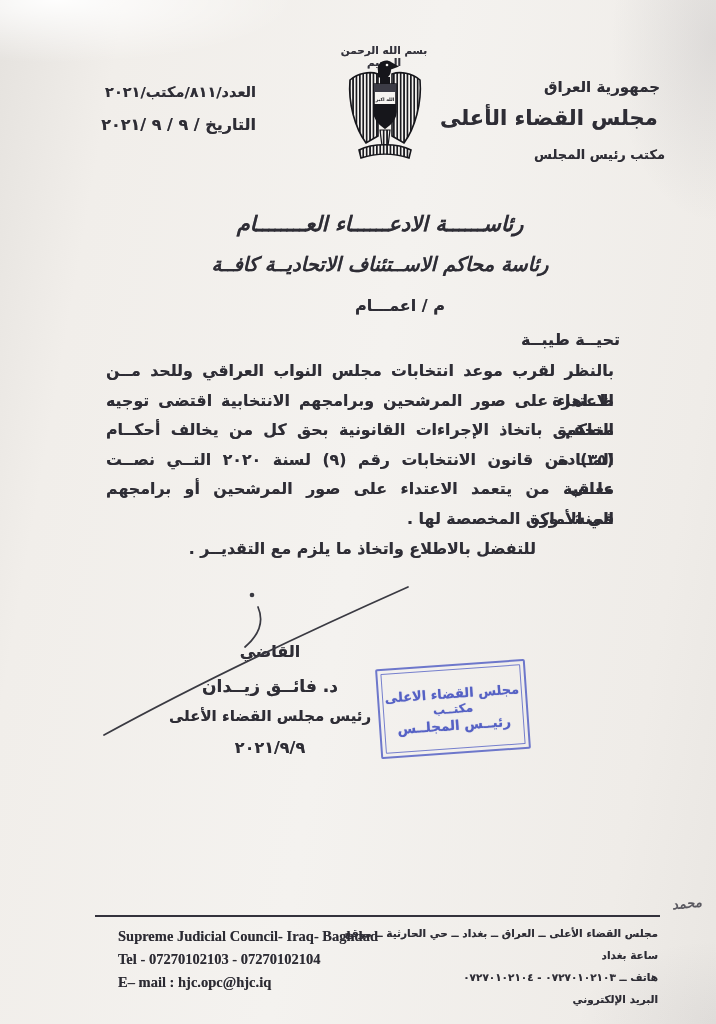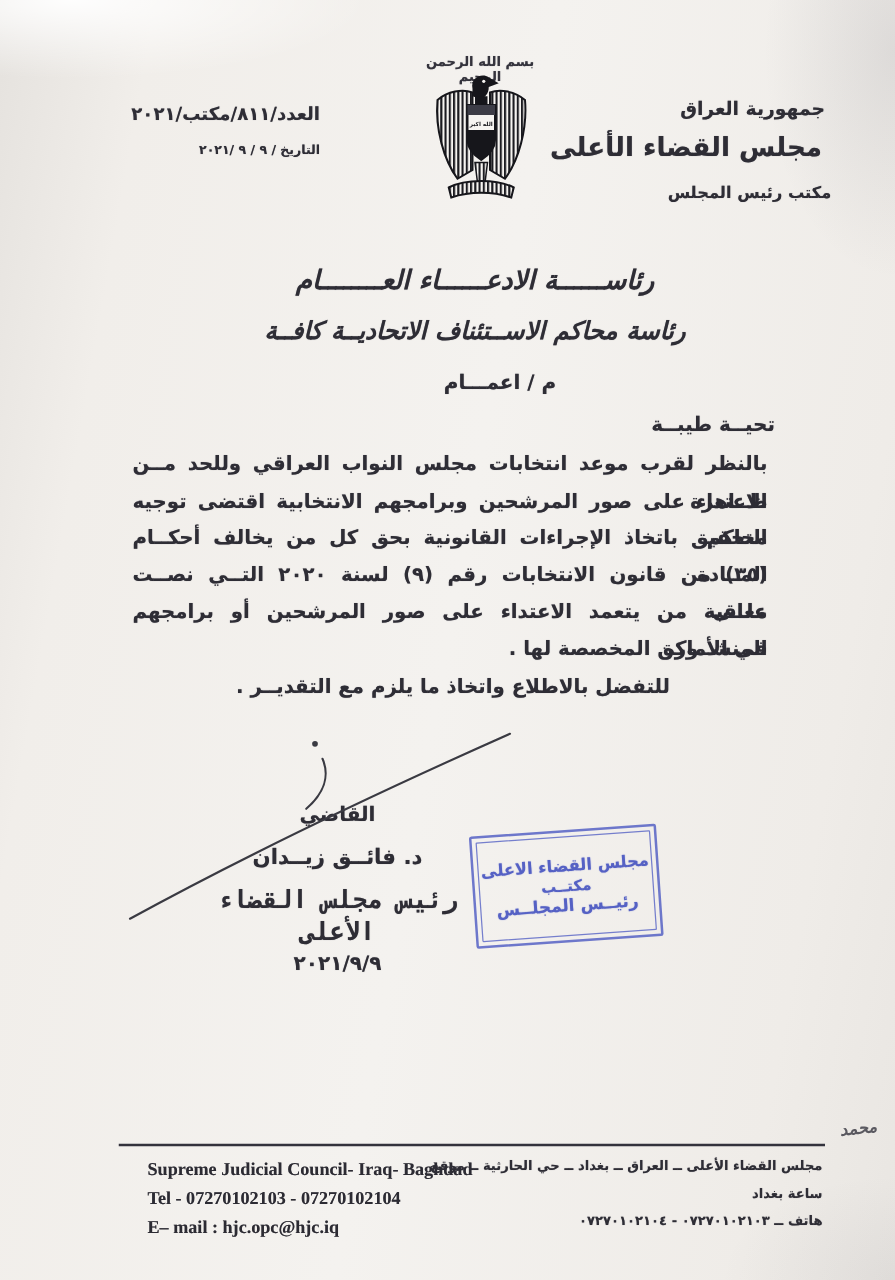--- a/index.html
+++ b/index.html
@@ -18,42 +18,42 @@
   .ar { direction:rtl; unicode-bidi:plaintext; font-weight:700;
         text-shadow:0 0 0.6px rgba(45,45,58,0.55); }
 
   
   .bismillah { left:322px; top:44px; width:124px; text-align:center; font-size:10.5px; color:#34333c; }
   .emblem { left:342px; top:58px; width:86px; height:104px; }
   .hdr-country { left:460px; top:78px; width:200px; text-align:right; font-size:15px; }
   .hdr-council { left:440px; top:106px; width:240px; text-align:left; font-size:21px; letter-spacing:0.5px; }
   .hdr-office  { left:460px; top:147px; width:205px; text-align:right; font-size:13px; }
   .ref-number { left:88px; top:84px;  width:168px; text-align:right; font-size:14.5px; }
-  .ref-date   { left:88px; top:115px; width:168px; text-align:right; font-size:10px; }
+  .ref-date   { left:88px; top:115px; width:168px; text-align:right; font-size:16px; }
 
   
   .addr1 { left:130px; top:212px; width:500px; text-align:center; font-size:21px; font-style:italic; }
   .addr2 { left:130px; top:253px; width:500px; text-align:center; font-size:19.5px; font-style:italic; }
   .subject { left:200px; top:296px; width:400px; text-align:center; font-size:16px; }
 
   
   .greeting { right:96px; top:330px; font-size:16px; }
   .body-block { left:106px; top:356px; width:508px; direction:rtl; font-size:15.8px; font-weight:700; }
   .body-line { height:29.6px; line-height:29.6px; white-space:nowrap;
                text-shadow:0 0 0.6px rgba(45,45,58,0.55); }
   .body-line.just { text-align:justify; text-align-last:justify; white-space:normal;
                     word-spacing:1px; }
   .body-line.right { text-align:right; }
   .body-line.closing { text-align:right; padding-left:0; padding-right:78px; }
 
   
   .sig-block { left:150px; top:642px; width:240px; text-align:center; direction:rtl; }
   .sig-title { font-size:16px; margin-bottom:15px; }
   .sig-name  { font-size:17px; margin-bottom:11px; }
-  .sig-pos   { font-size:20px; margin-bottom:2px;font-family:Liberation Mono, monospace; }
+  .sig-pos   { font-size:15px; margin-bottom:13px; }
   .sig-date  { font-size:16px; }
   .sig-svg { left:88px; top:575px; width:340px; height:185px; pointer-events:none; }
 
   
   .stamp {
     left:378px; top:664px; width:150px; height:90px;
     transform:rotate(-4deg);
     border:2px solid rgba(74,87,194,0.85); border-radius:2px;
     opacity:0.93;
   }
@@ -164,15 +164,16 @@
 
   <div class="abs footer-en">
     <div>Supreme Judicial Council- Iraq- Baghdad</div>
     <div>Tel  - 07270102103 - 07270102104</div>
     <div>E– mail :  hjc.opc@hjc.iq</div>
   </div>
 
   <div class="abs ar footer-ar">
     <div>مجلس القضاء الأعلى ــ العراق ــ بغداد ــ حي الحارثية ــ موقع ساعة بغداد</div>
     <div>هاتف ــ ٠٧٢٧٠١٠٢١٠٣ - ٠٧٢٧٠١٠٢١٠٤</div>
+    <div>البريد الإلكتروني</div>
   </div>
 
 </div>
 
 </body></html>

